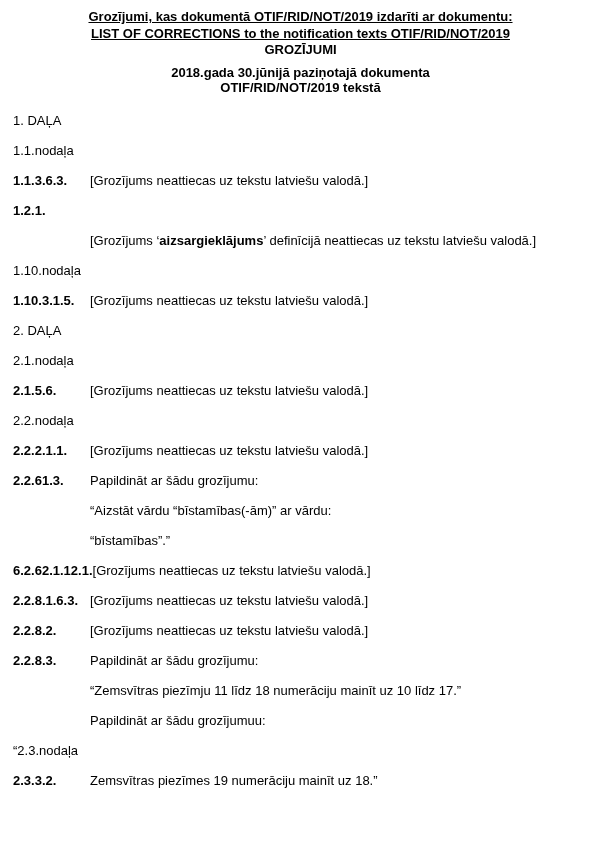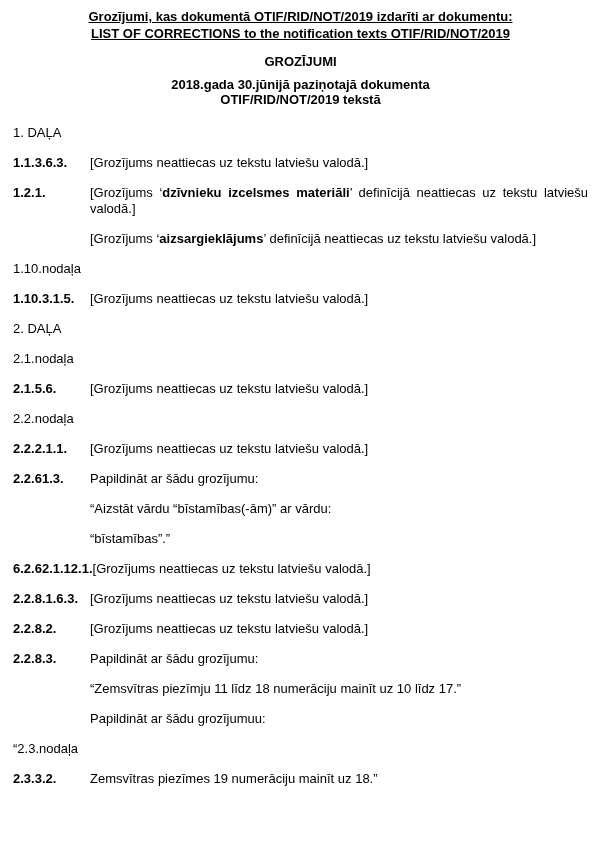--- a/index.html
+++ b/index.html
@@ -21,21 +21,20 @@
     text-align: center;
     font-weight: bold;
     line-height: 17px;
   }
   .title-line {
     text-decoration: underline;
   }
   .subtitle-heading {
     text-align: center;
     font-weight: bold;
-    margin-top: 12px;
     line-height: 16px;
   }
   .subtitle-block {
     text-align: center;
     font-weight: bold;
     margin-top: 7px;
     line-height: 15px;
   }
   #doc-blocks {
     margin-top: 18px;
@@ -79,27 +78,27 @@
 </div>
 
 <div class="subtitle-heading">GROZĪJUMI</div>
 <div class="subtitle-block">
   <div>2018.gada 30.jūnijā paziņotajā dokumenta</div>
   <div>OTIF/RID/NOT/2019 tekstā</div>
 </div>
 
 <div id="doc-blocks">
     <div class="block doc-heading">1. DAĻA</div>
+    <div class="block doc-heading">1.1.nodaļa</div>
     <div class="block entry">
       <span class="num">1.1.3.6.3.</span>
       <span class="text"><span class="seg">[Grozījums neattiecas uz tekstu latviešu valodā.]</span></span>
     </div>
     <div class="block entry">
       <span class="num">1.2.1.</span>
-      <span class="text justify"><span class="seg">[Grozījums ‘</span><span class="seg-bold">dzīvnieku izcelsmes materiāli</span><span class="seg">’ definīcijā neattiecas uz tekstu latviešu valodā.]</span></span>
     </div>
     <div class="block para"><span class="seg">[Grozījums ‘</span><span class="seg-bold">aizsargieklājums</span><span class="seg">’ definīcijā neattiecas uz tekstu latviešu valodā.]</span></div>
     <div class="block doc-heading">1.10.nodaļa</div>
     <div class="block entry">
       <span class="num">1.10.3.1.5.</span>
       <span class="text"><span class="seg">[Grozījums neattiecas uz tekstu latviešu valodā.]</span></span>
     </div>
     <div class="block doc-heading">2. DAĻA</div>
     <div class="block doc-heading">2.1.nodaļa</div>
     <div class="block entry">

